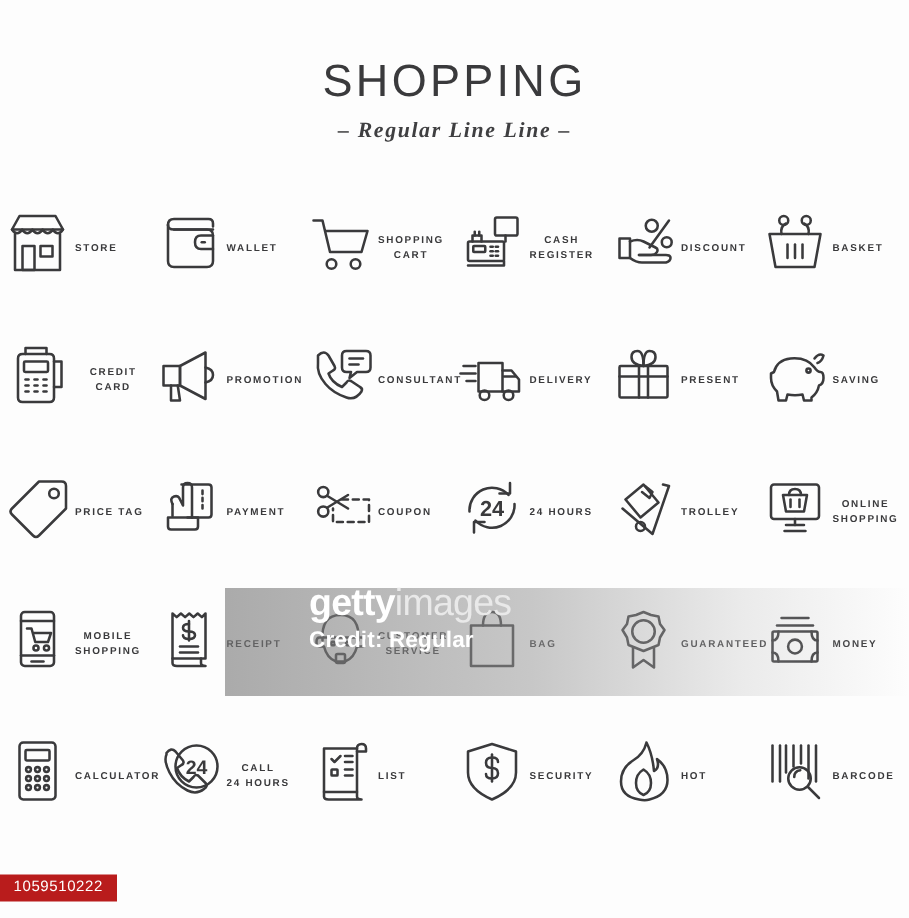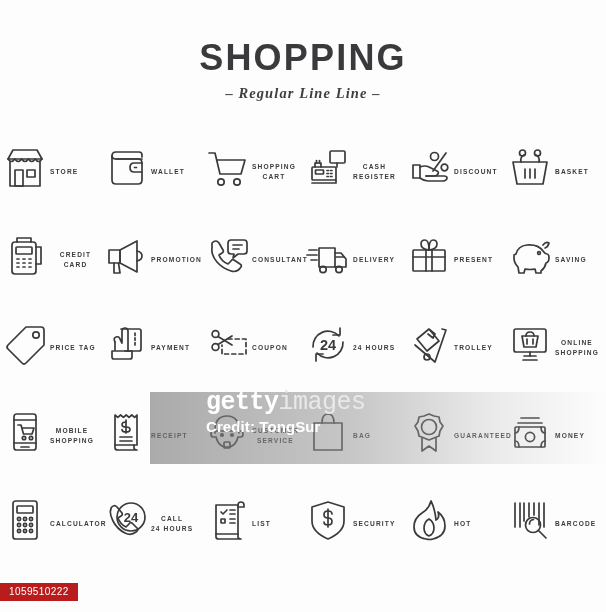--- a/index.html
+++ b/index.html
@@ -6,21 +6,21 @@
   body{
     width:606px;height:612px;
     background:#fdfdfd;
     font-family:"Liberation Sans",sans-serif;
     position:relative;overflow:hidden;
   }
   .page{position:relative;width:606px;height:612px;}
 
   .header{text-align:center;padding-top:40px;}
   .title{
-    font-size:36px;font-weight:bold;color:#3a3a3c;
+    font-size:30px;font-weight:normal;color:#3a3a3c;
     letter-spacing:2.2px;line-height:1;margin:0;
   }
   .subtitle{
     font-family:"Liberation Serif",serif;
     font-style:italic;font-weight:bold;
     font-size:14.5px;color:#3f3f41;
     letter-spacing:1.1px;margin:9px 0 0 0;
   }
 
   .grid{
@@ -50,21 +50,21 @@
   
   .wm{
     position:absolute;left:150px;top:392px;
     width:456px;height:72px;
     background:linear-gradient(90deg,rgba(120,120,120,.62) 0%,rgba(150,150,150,.52) 45%,rgba(190,190,190,.30) 75%,rgba(253,253,253,0) 100%);
     pointer-events:none;
   }
   .wm-logo{
     position:absolute;left:56px;top:-2px;
     font-size:25px;font-weight:bold;line-height:1;
-    color:#ffffff;letter-spacing:-.5px;font-family:Liberation Mono, monospace;
+    color:#ffffff;letter-spacing:-.5px;
   }
   .wm-logo .light{font-weight:normal;color:#e9e9e9;}
   .wm-credit{
     position:absolute;left:56px;top:26px;
     font-size:15px;font-weight:bold;color:#ffffff;
     letter-spacing:.1px;
   }
   .idband{
     position:absolute;left:0;top:583px;
     background:#b91c1c;color:#ffffff;
@@ -473,18 +473,18 @@
             <line x1="33.5" y1="35.5" x2="41" y2="43" stroke="#3a3a3c" stroke-width="1.7" stroke-linecap="round"></line>
             <path d="M24.5 29 q0-4 4-4.5" fill="none" stroke="#3a3a3c" stroke-width="1.7" stroke-linecap="round" stroke-linejoin="round"></path>
           </svg>
         </span>
         <span class="lbl">BARCODE</span>
       </div>
     </div>
 
   <div class="wm">
     <div class="wm-logo"><span>getty</span><span class="light">images</span></div>
-    <div class="wm-credit">Credit: TongSur</div>
+    <div class="wm-credit">Credit: Regular</div>
   </div>
 
   <div class="idband">1059510222</div>
 
 </div>
 
 </body></html>

